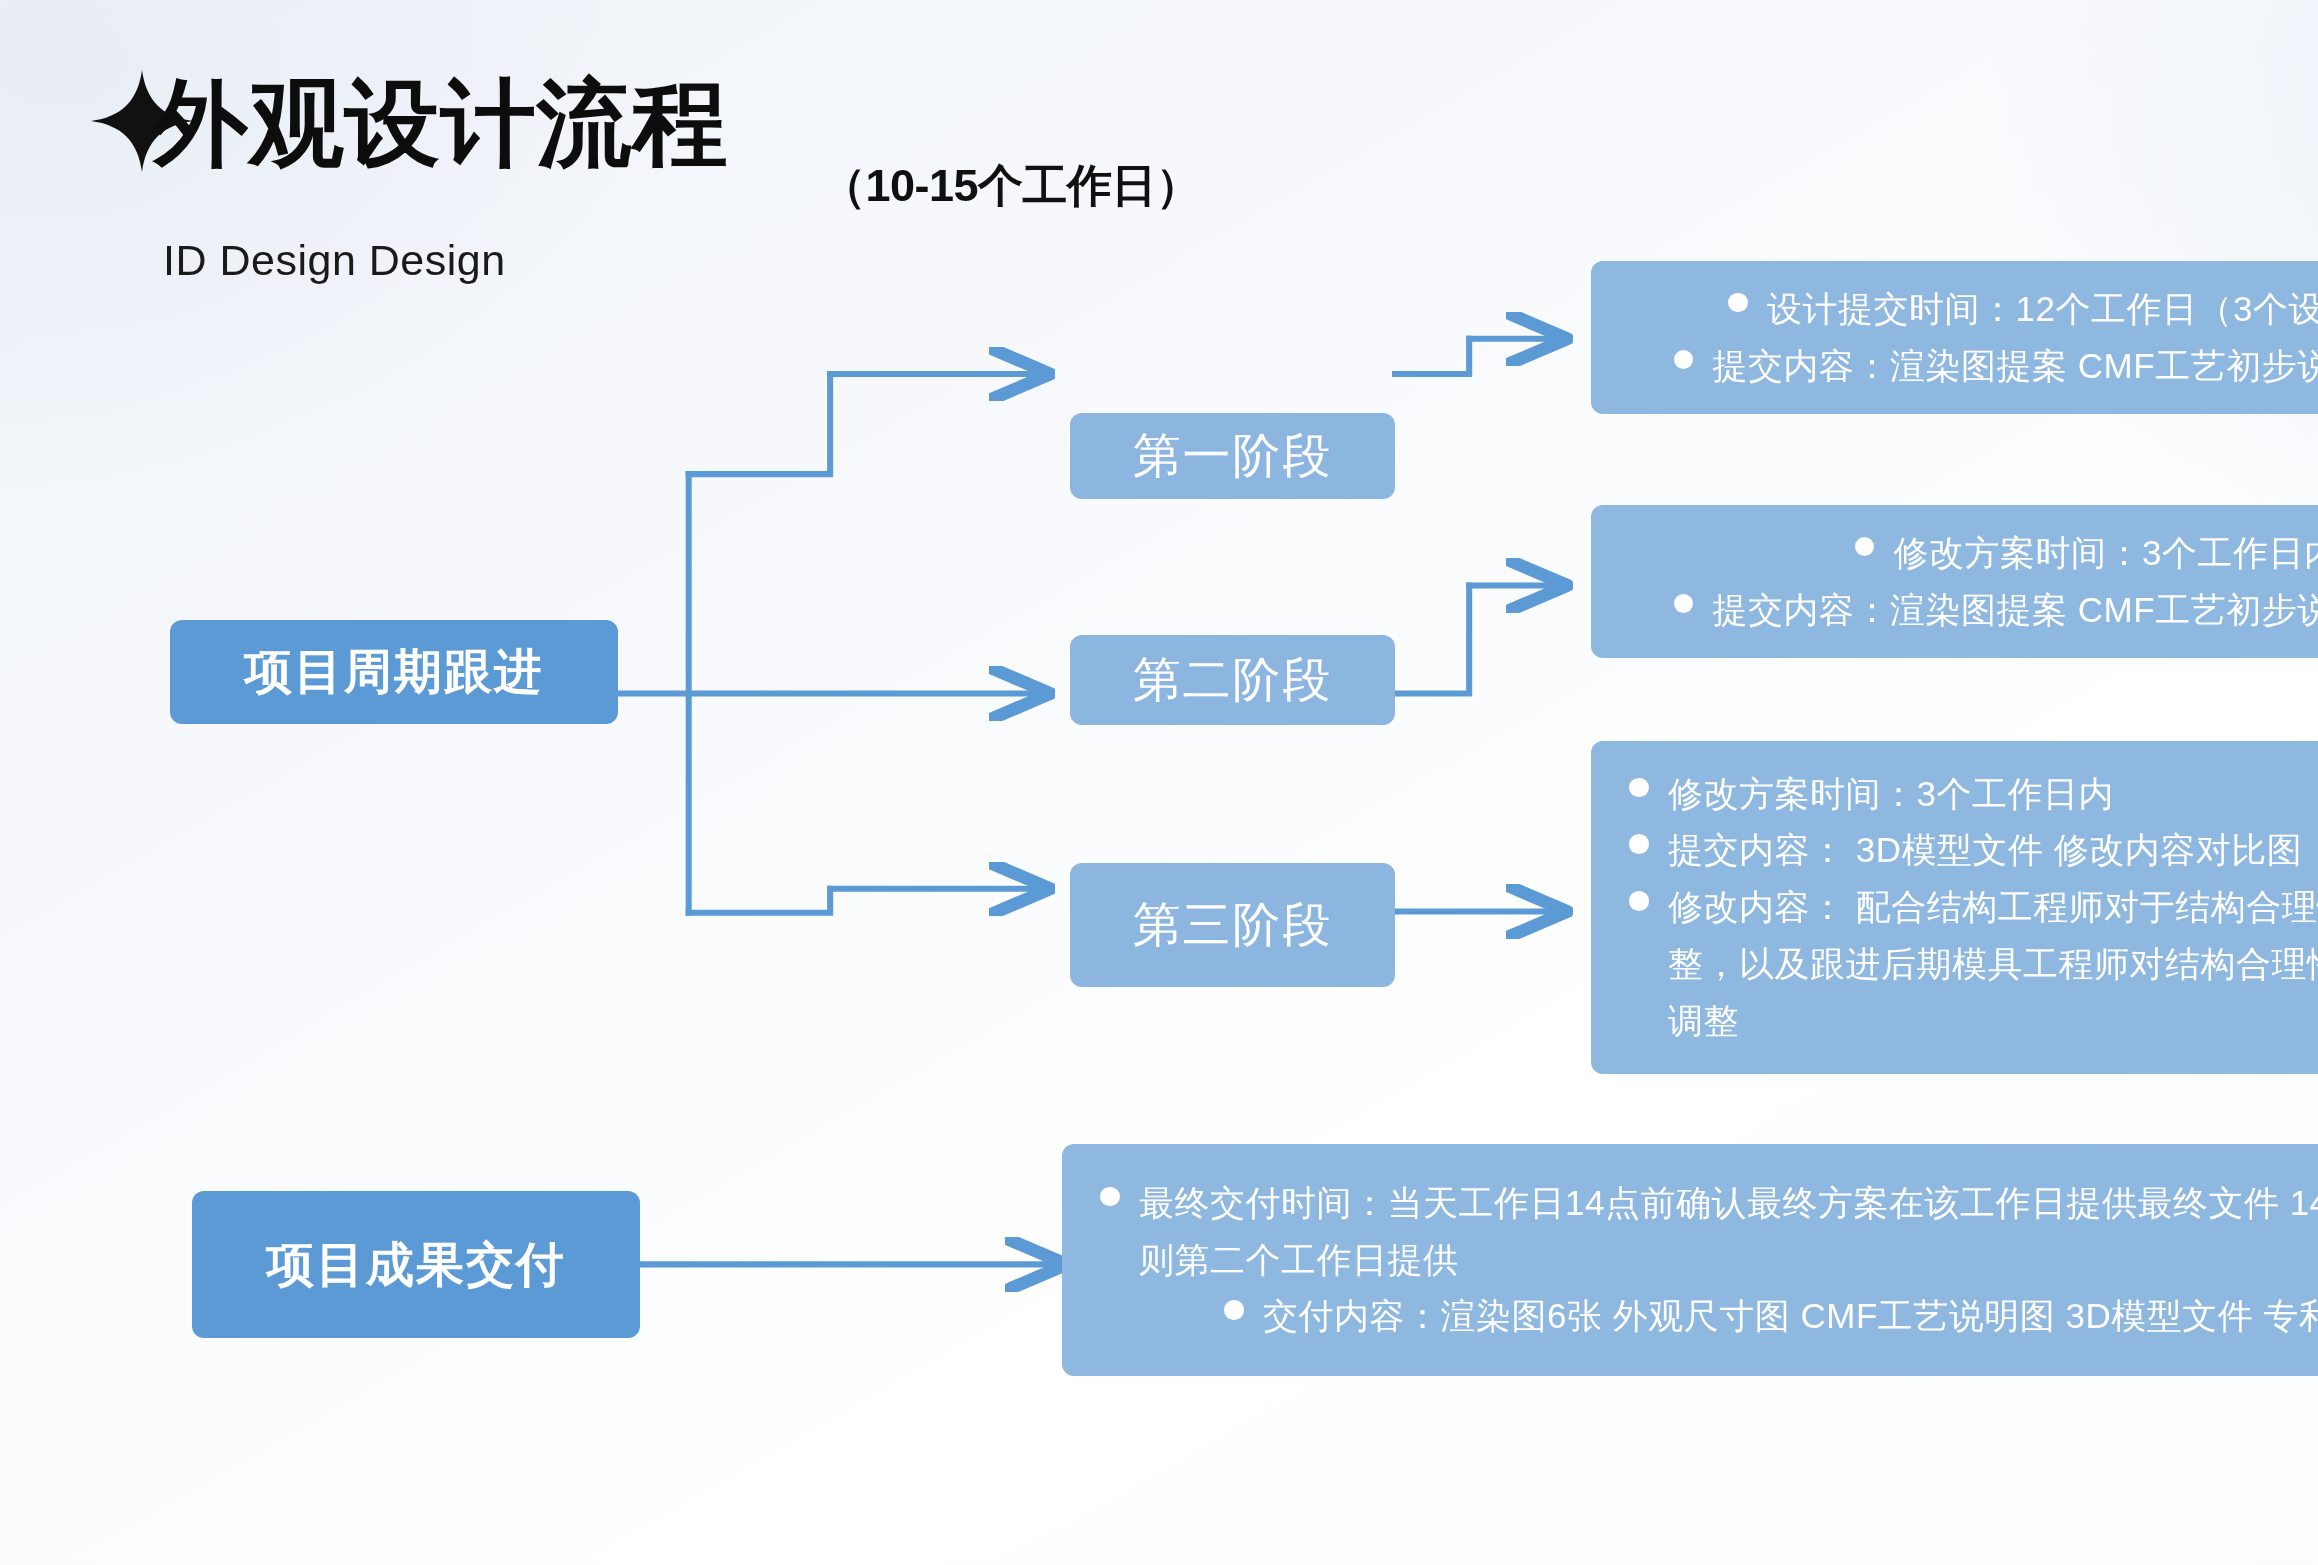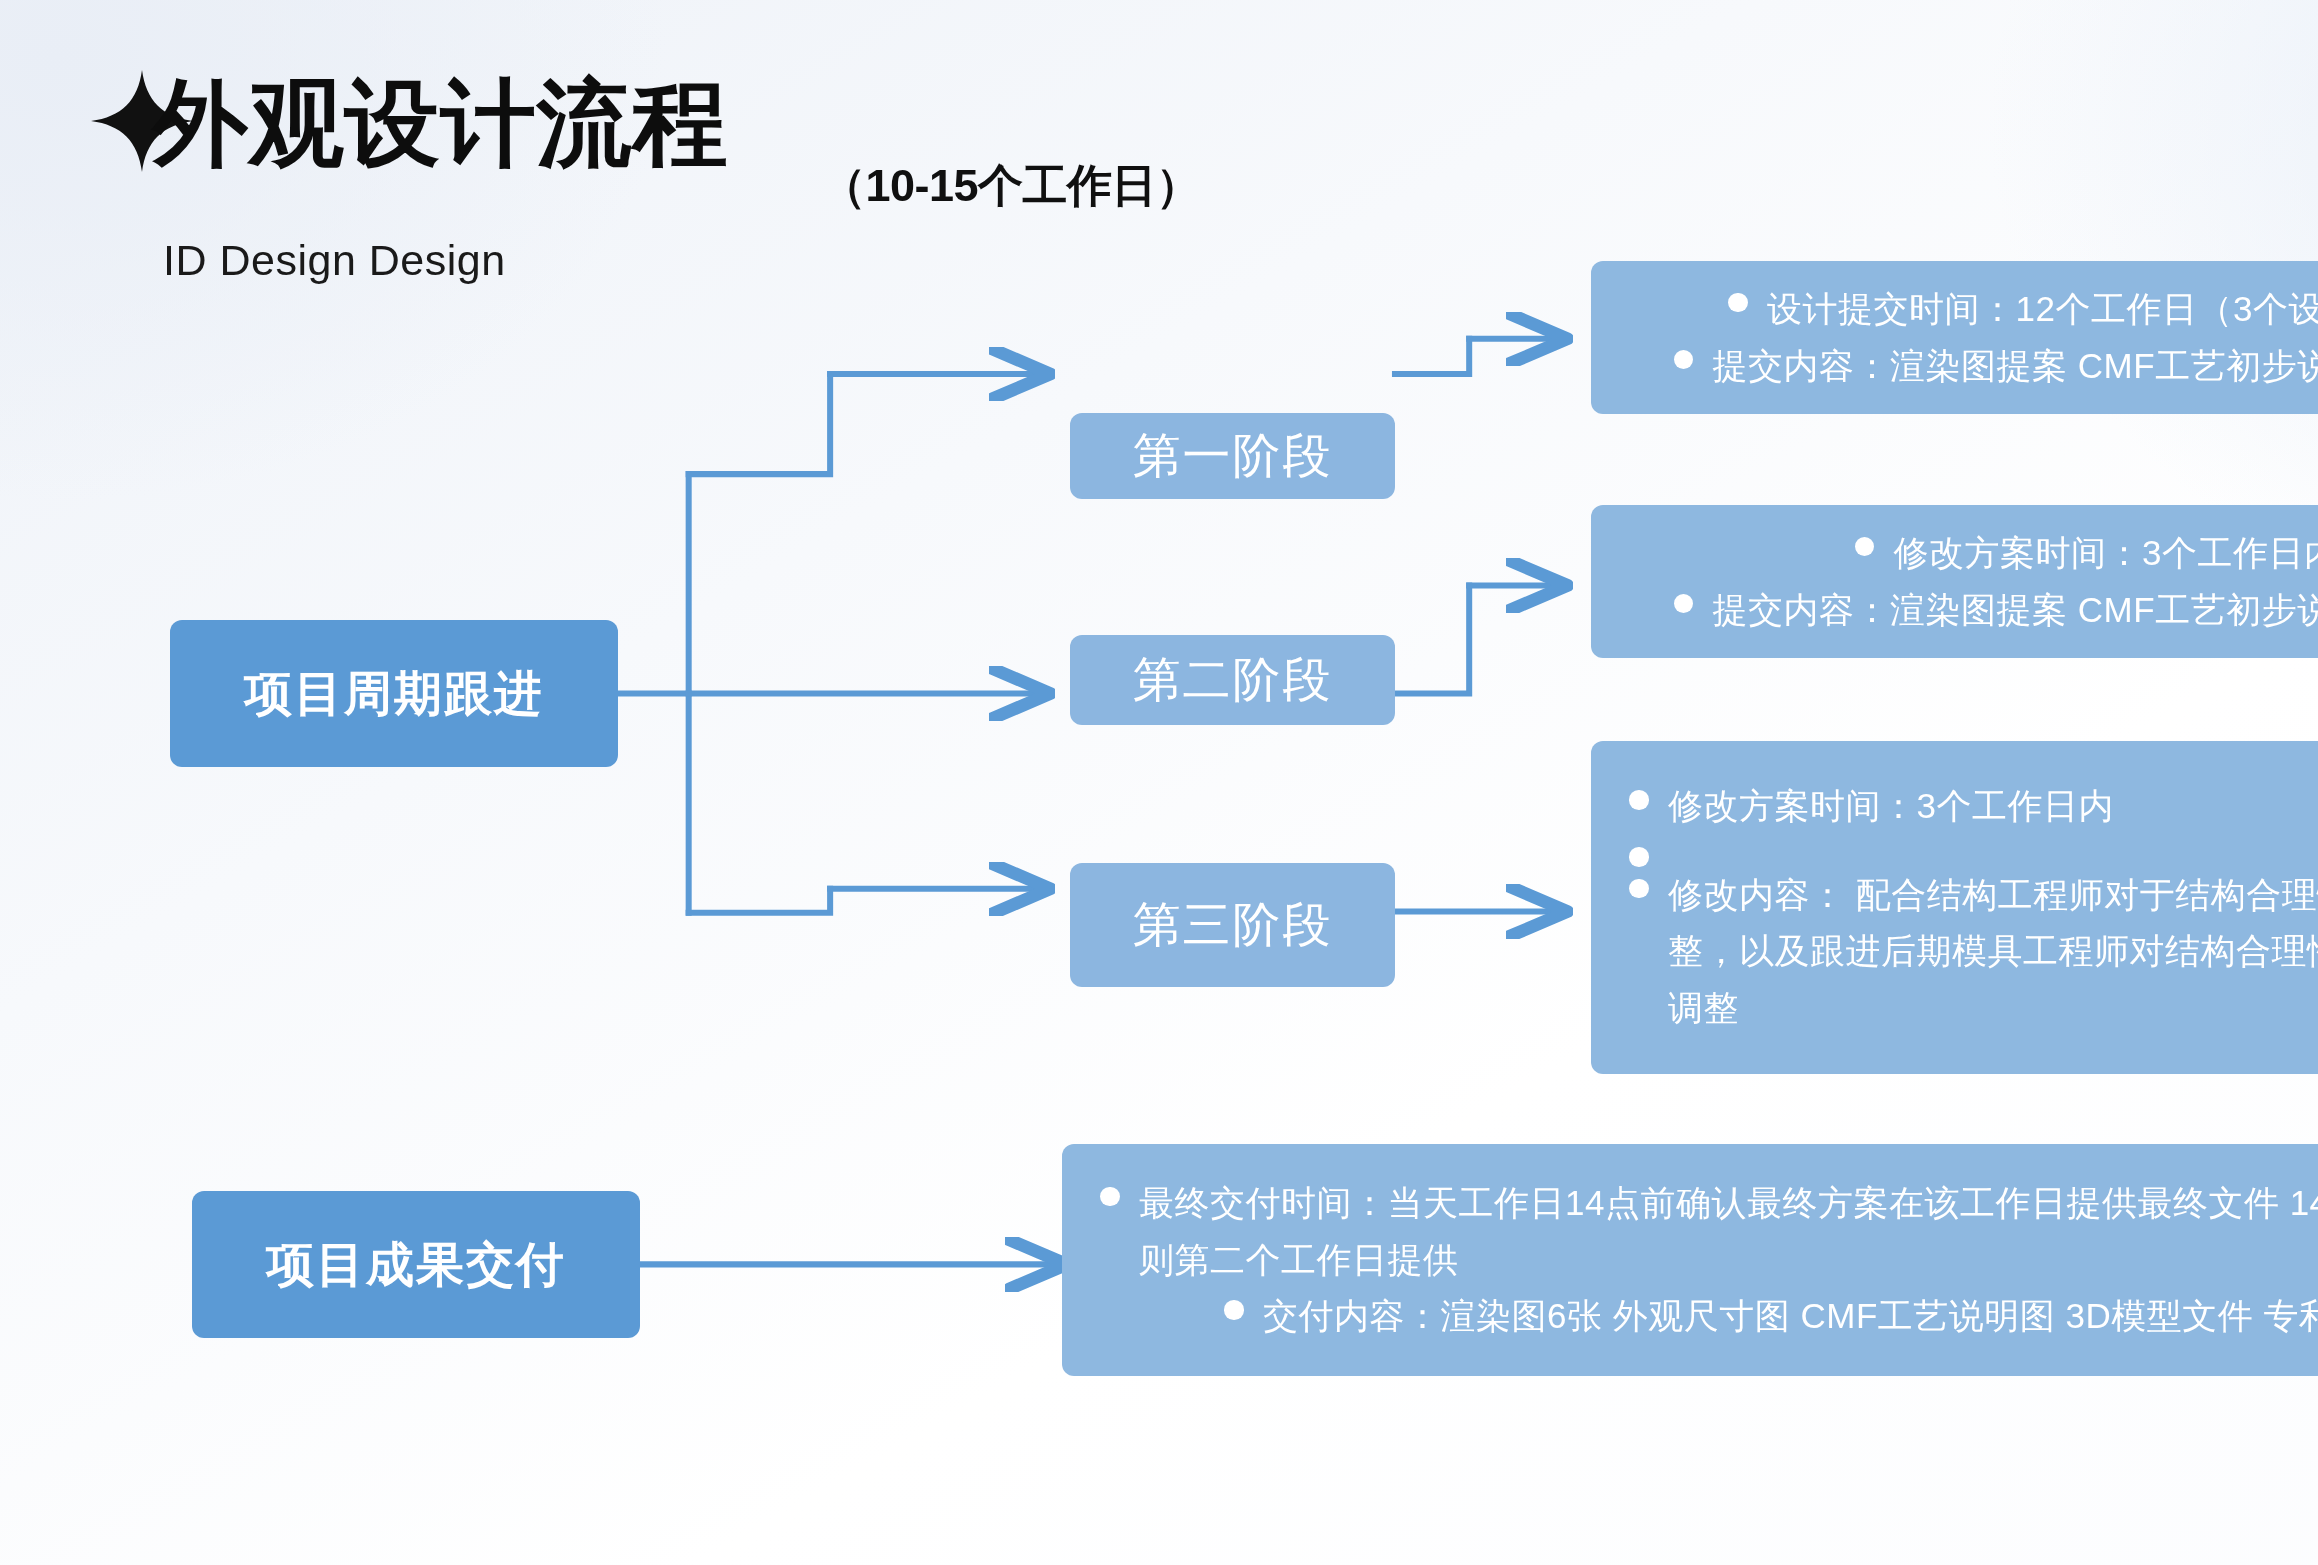--- a/index.html
+++ b/index.html
@@ -105,21 +105,21 @@
 
       <path d="M3008 1495 H3168 V1262"></path>
       <path d="M3168 1262 H3370" marker-end="url(#ar)"></path>
 
       <path d="M3008 1965 H3370" marker-end="url(#ar)"></path>
 
       <path d="M1380 2726 H2290" marker-end="url(#ar)"></path>
     </g>
   </svg>
 
-  <div class="pill label-box" style="left:170px;top:620px;width:448px;height:147px;">
+  <div class="pill label-box" style="left:170px;top:620px;width:448px;height:104px;">
     <span>项目周期跟进</span>
   </div>
 
   <div class="pill label-box" style="left:192px;top:1191px;width:448px;height:147px;">
     <span>项目成果交付</span>
   </div>
 
   <div class="pill stage-box" style="left:1070px;top:413px;width:325px;height:86px;">
     <span>第一阶段</span>
   </div>
@@ -152,20 +152,21 @@
     </div>
   </div>
 
   <div class="pill content-box" style="left:1591px;top:741px;width:1006px;height:333px;align-items:stretch;">
     <div class="bullet-row">
       <span class="bullet-dot"></span>
       <span class="bullet-text">修改方案时间：3个工作日内</span>
     </div>
     <div class="bullet-row">
       <span class="bullet-dot"></span>
+      <span class="bullet-text">提交内容： 3D模型文件 修改内容对比图</span>
     </div>
     <div class="bullet-row">
       <span class="bullet-dot"></span>
       <span class="bullet-text">修改内容： 配合结构工程师对于结构合理性需要的调整，以及跟进后期模具工程师对结构合理性要求设计id的调整</span>
     </div>
   </div>
 
   <div class="pill content-box" style="left:1062px;top:1144px;width:1535px;height:232px;">
     <div class="bullet-row">
       <span class="bullet-dot"></span>

